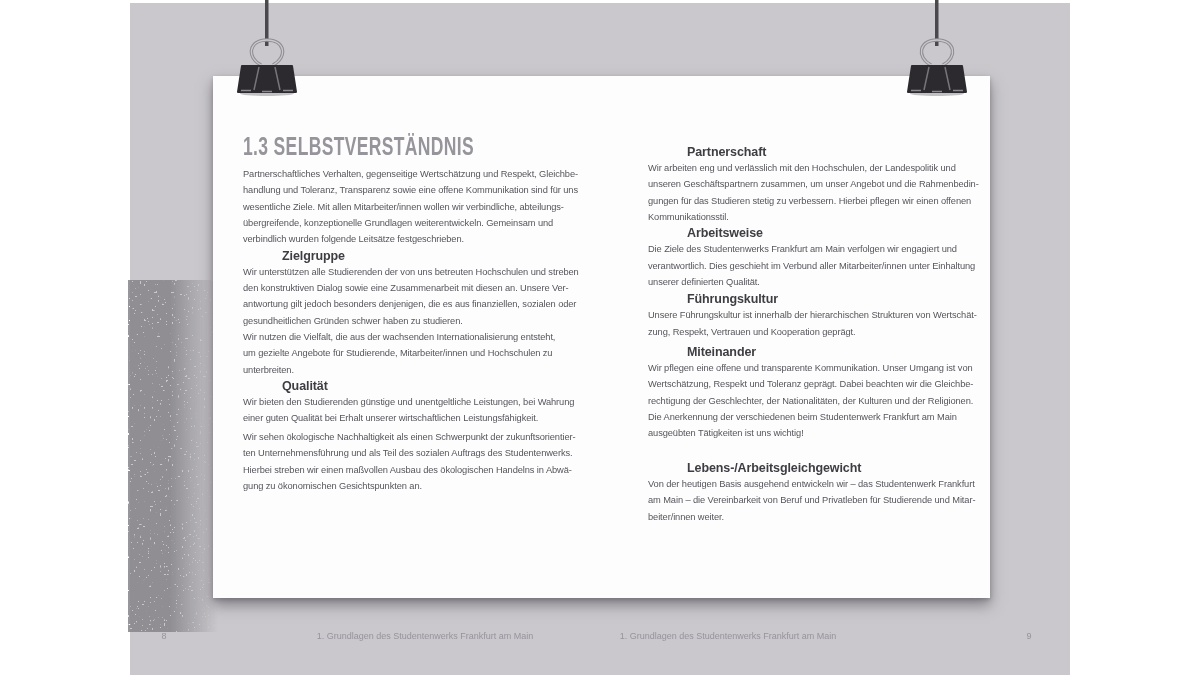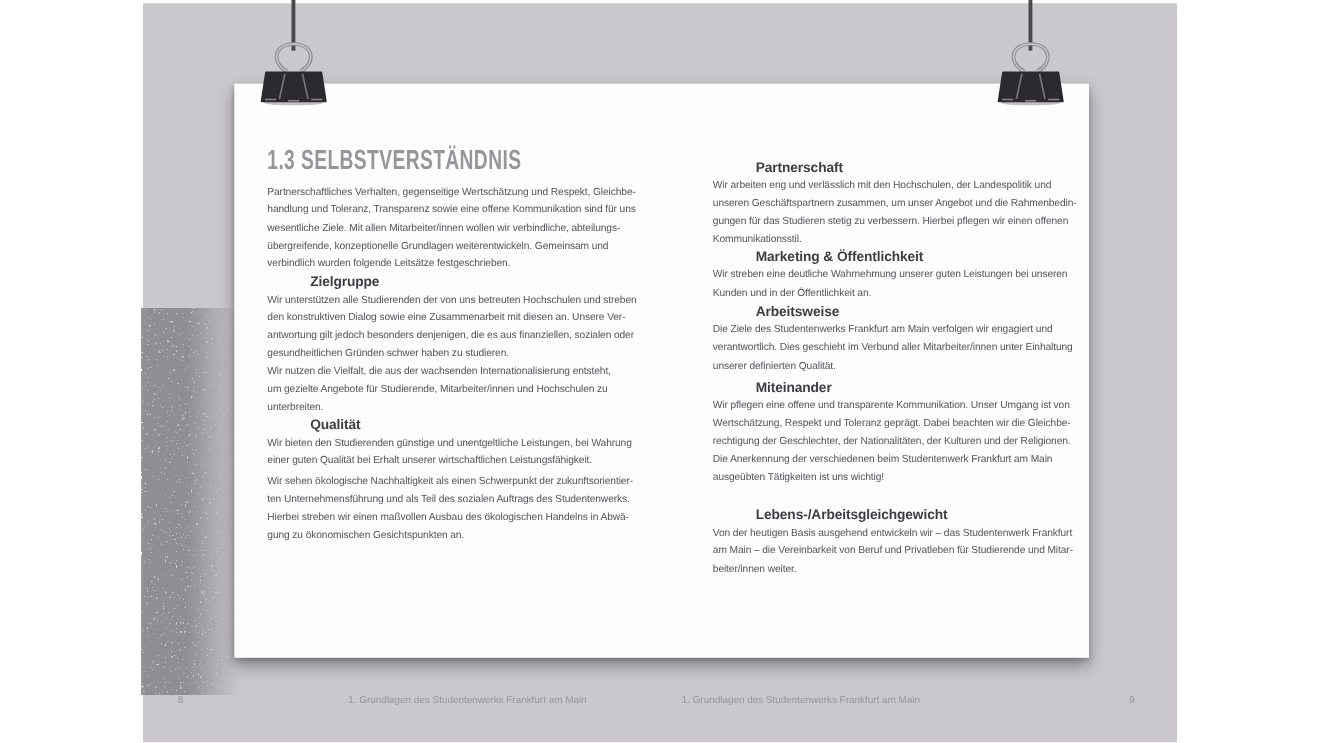--- a/index.html
+++ b/index.html
@@ -114,29 +114,29 @@
 
       <div class="col col-right">
         <div class="section">
           <h3>Partnerschaft</h3>
           <p class="body-text">Wir arbeiten eng und verlässlich mit den Hochschulen, der Landespolitik und
 unseren Geschäftspartnern zusammen, um unser Angebot und die Rahmenbedin-
 gungen für das Studieren stetig zu verbessern. Hierbei pflegen wir einen offenen
 Kommunikationsstil.</p>
         </div>
         <div class="section">
-          <h3>Marketing &amp; Öffentlichkeit</h3>
-          <p class="body-text">Wir streben eine deutliche Wahrnehmung unserer guten Leistungen bei unseren
-Kunden und in der Öffentlichkeit an.</p>
-        </div>
-        <div class="section">
           <h3>Arbeitsweise</h3>
           <p class="body-text">Die Ziele des Studentenwerks Frankfurt am Main verfolgen wir engagiert und
 verantwortlich. Dies geschieht im Verbund aller Mitarbeiter/innen unter Einhaltung
 unserer definierten Qualität.</p>
+        </div>
+        <div class="section">
+          <h3>Führungskultur</h3>
+          <p class="body-text">Unsere Führungskultur ist innerhalb der hierarchischen Strukturen von Wertschät-
+zung, Respekt, Vertrauen und Kooperation geprägt.</p>
         </div>
         <div class="section">
           <h3>Miteinander</h3>
           <p class="body-text">Wir pflegen eine offene und transparente Kommunikation. Unser Umgang ist von
 Wertschätzung, Respekt und Toleranz geprägt. Dabei beachten wir die Gleichbe-
 rechtigung der Geschlechter, der Nationalitäten, der Kulturen und der Religionen.
 Die Anerkennung der verschiedenen beim Studentenwerk Frankfurt am Main
 ausgeübten Tätigkeiten ist uns wichtig!</p>
         </div>
         <div class="section">

